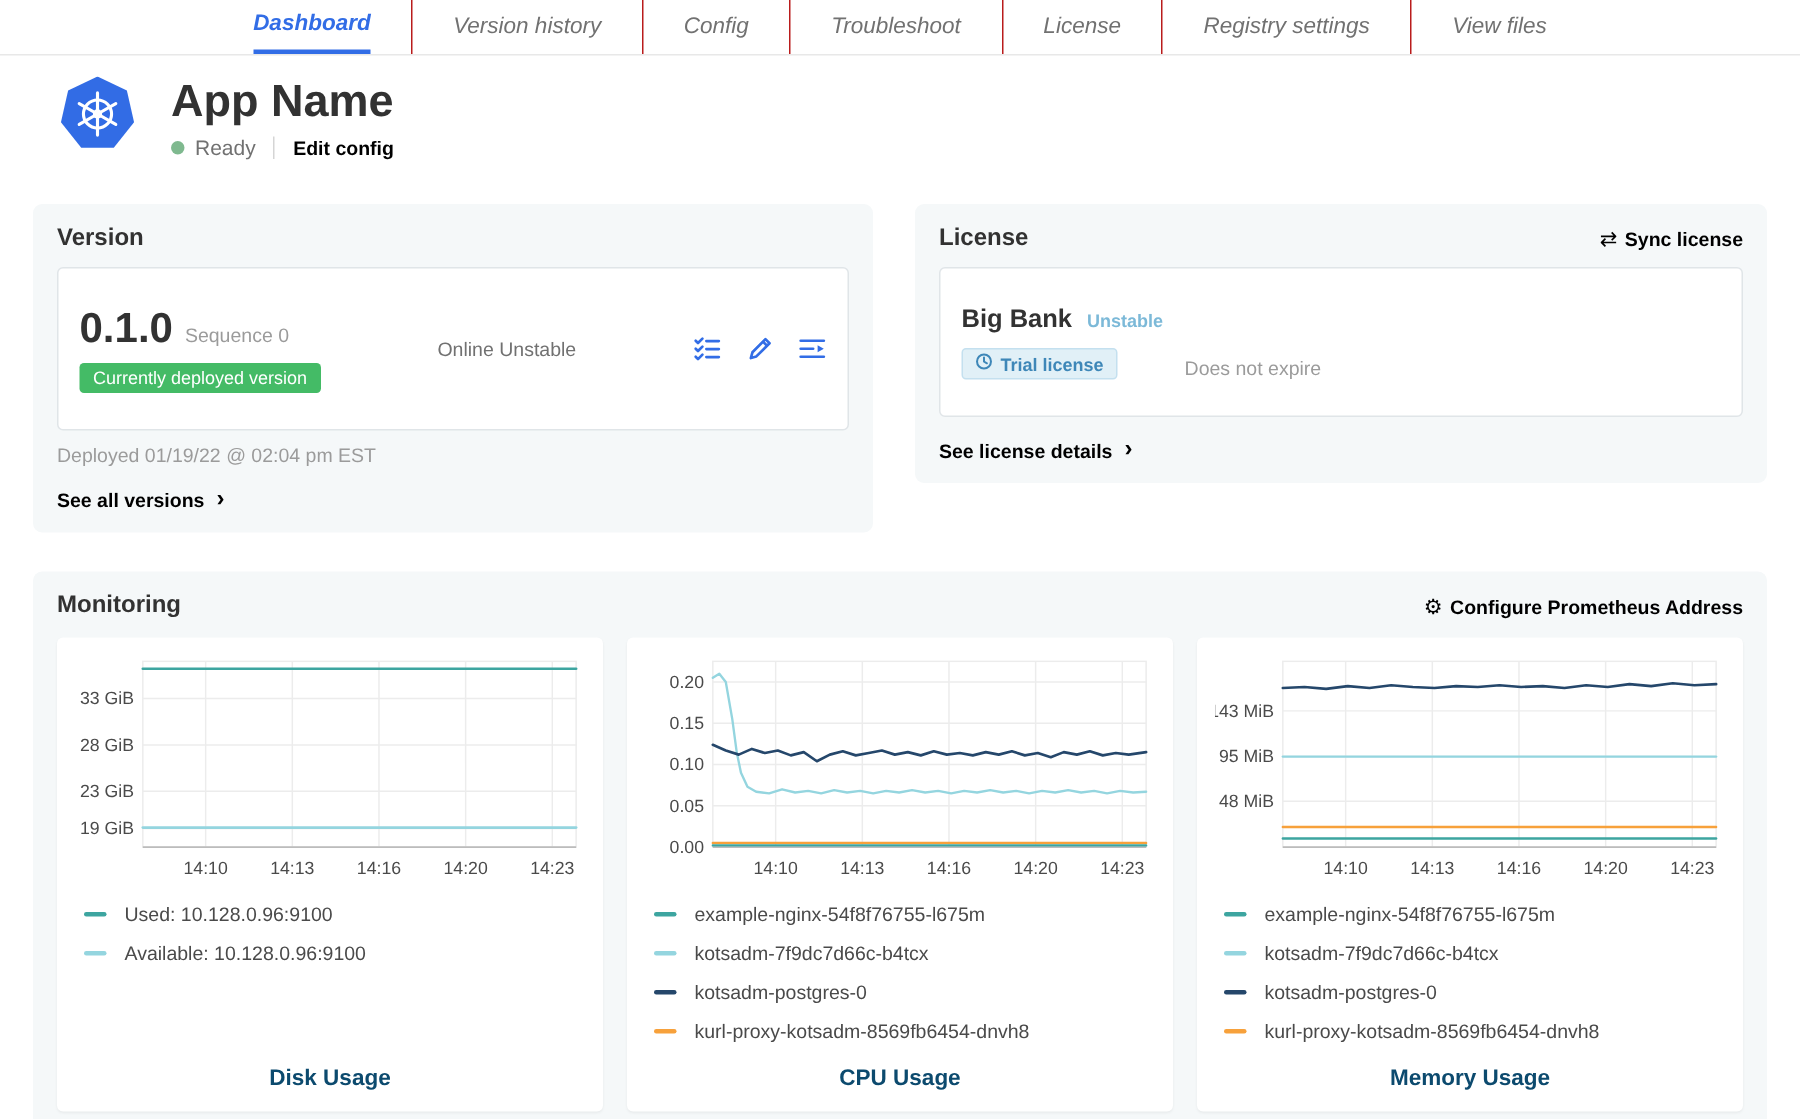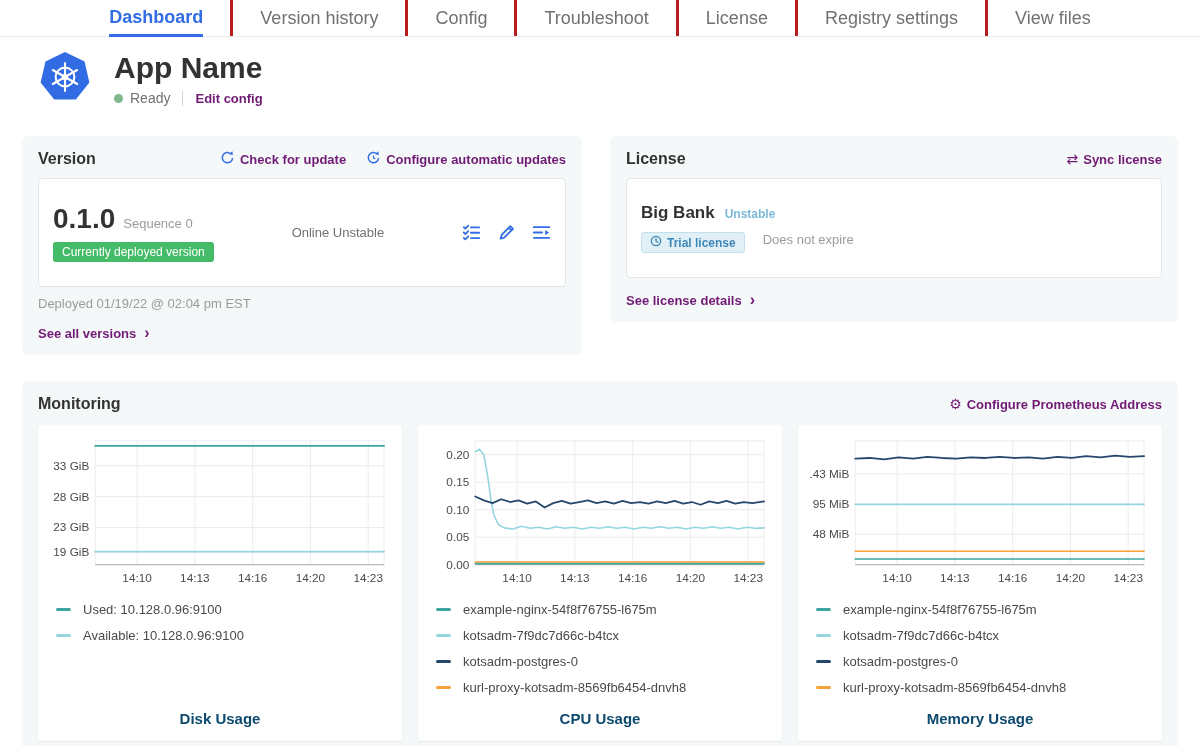--- a/index.html
+++ b/index.html
@@ -8,40 +8,40 @@
     width:1200px; height:746px; overflow:hidden;
     background:#ffffff; color:#323232;
     font-family:"Liberation Sans", sans-serif;
   }
   
   .topnav {
     height:37px; display:flex; justify-content:center; align-items:stretch;
     border-bottom:1px solid #e8e8e8; background:#fff;
   }
   .nav-tab {
-    padding:0 27px; display:flex; align-items:center; cursor:pointer;
-    font-size:18px; color:#717171;
-  }
-  .nav-tab + .nav-tab { border-left:3px solid #b91c1c; }
+    padding:0 27px; display:flex; align-items:flex-end; cursor:pointer;
+    font-size:15px; color:#717171;font-style:italic;
+  }
+  .nav-tab + .nav-tab { border-left:1px solid #b91c1c; }
   .tab-label { line-height:37px; }
   .nav-tab.active { color:#326de6; font-weight:bold; }
   .nav-tab.active .tab-label {
     line-height:34px; border-bottom:3px solid #326de6;
   }
   
   .app-header {
     display:flex; align-items:center; gap:24px; padding:14px 24px 6px 40px;
   }
   .app-title { margin:0; font-size:30px; font-weight:bold; color:#323232; }
   .status-row { display:flex; align-items:center; margin-top:5px; }
   .status-dot { width:9px; height:9px; border-radius:50%; background:#7fb98f; }
   .status-text { margin-left:7px; font-size:14px; color:#717171; }
   .vdivider { width:1px; height:15px; background:#d5d5d5; margin:0 12px; }
   .link {
-    color:#701a75; font-size:13px; font-weight:bold; cursor:pointer;
+    color:#000000; font-size:13px; font-weight:bold; cursor:pointer;
     display:inline-flex; align-items:center; gap:5px; text-decoration:none;
   }
   .glyph-icon { font-size:14px; font-weight:normal; line-height:1; }
   .chev { font-size:16px; line-height:1; font-weight:bold; margin-left:3px; }
   
   .cards-row { display:flex; gap:28px; padding:0 22px; margin-top:24px; align-items:flex-start; }
   .card { background:#f5f8f9; border-radius:6px; padding:14px 16px; }
   .version-card { width:560px; flex:none; }
   .license-card { flex:1; }
   .card-header { display:flex; justify-content:space-between; align-items:center;gap:28px; }
@@ -60,21 +60,21 @@
     background:#44bb66; color:#fff; font-size:12px;
   }
   .install-type { font-size:13px; color:#717171; }
   .version-actions { display:flex; gap:16px; align-items:center; }
   .action-icon { cursor:pointer; color:#326de6; display:inline-flex; }
   .deployed-at { margin-top:9px; font-size:13px; color:#9b9b9b; }
   .see-link { margin-top:14px; display:flex; }
   .license-box .row1 { display:flex; align-items:baseline;text-align:right; }
   .license-name { font-size:17px; font-weight:bold; }
   .channel { font-size:12px; color:#7cb9d8; margin-left:10px; font-weight:bold; }
-  .license-box .row2 { display:flex; align-items:flex-start; margin-top:9px; }
+  .license-box .row2 { display:flex; align-items:flex-end; margin-top:9px;gap:27px; }
   .trial-badge {
     display:inline-flex; align-items:center; gap:5px; padding:2px 8px;
     background:#e1f0f7; border:1px solid #c4e0ef; border-radius:3px;
     color:#3e87b8; font-size:12px; font-weight:bold;
   }
   .expiry { font-size:13px; color:#9b9b9b; margin-left:18px; }
   
   .monitoring { margin:26px 22px 0 22px; background:#f5f8f9; border-radius:6px; padding:14px 16px; }
   .charts-row { display:flex; gap:16px; margin-top:12px; }
   .chart-box {
@@ -141,41 +141,20 @@
       <a class="link">Edit config</a>
     </div>
   </div>
 </header>
 
 <div class="cards-row">
 
   <section class="card version-card">
     <div class="card-header">
       <h2 class="card-heading">Version</h2>
-      <div class="card-links">
-        <a class="link">
-          <span>
-            <svg width="15" height="15" viewBox="0 0 16 16" fill="none" stroke="#326de6" stroke-width="1.6">
-              <path d="M13.4 8.5 A5.5 5.5 0 1 1 11.6 4"></path>
-              <polygon points="13.2,1.2 13.7,5.2 9.8,4.4" fill="#326de6" stroke="none"></polygon>
-            </svg>
-          </span>
-          <span>Check for update</span>
-        </a>
-        <a class="link">
-          <span>
-            <svg width="15" height="15" viewBox="0 0 16 16" fill="none" stroke="#326de6" stroke-width="1.6">
-              <path d="M13.4 8.5 A5.5 5.5 0 1 1 11.6 4"></path>
-              <polygon points="13.2,1.2 13.7,5.2 9.8,4.4" fill="#326de6" stroke="none"></polygon>
-              <path d="M8 5.8 V8.3 L10 9.4" stroke-width="1.3"></path>
-            </svg>
-          </span>
-          <span>Configure automatic updates</span>
-        </a>
-      </div>
     </div>
 
     <div class="white-box version-box">
       <div>
         <div class="version-number-row">
           <span class="version-number">0.1.0</span>
           <span class="sequence">Sequence 0</span>
         </div>
         <span class="deployed-badge">Currently deployed version</span>
       </div>

